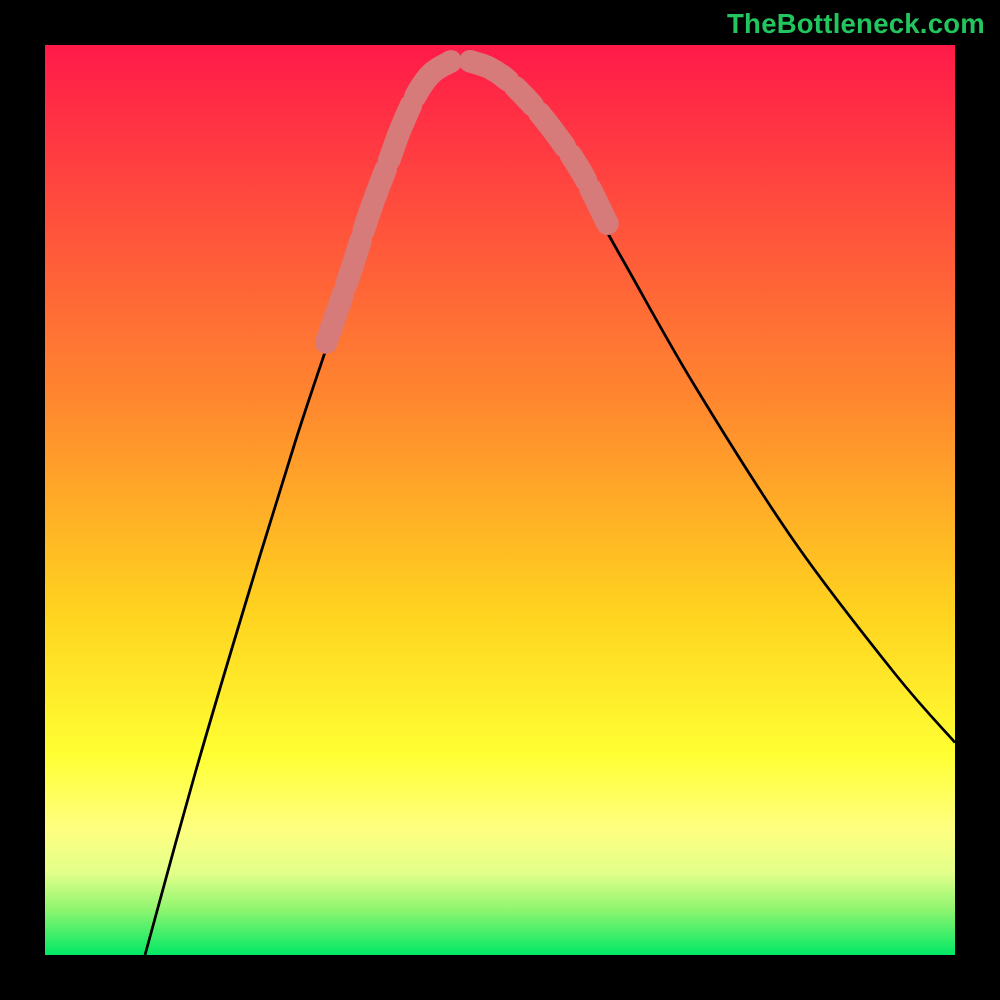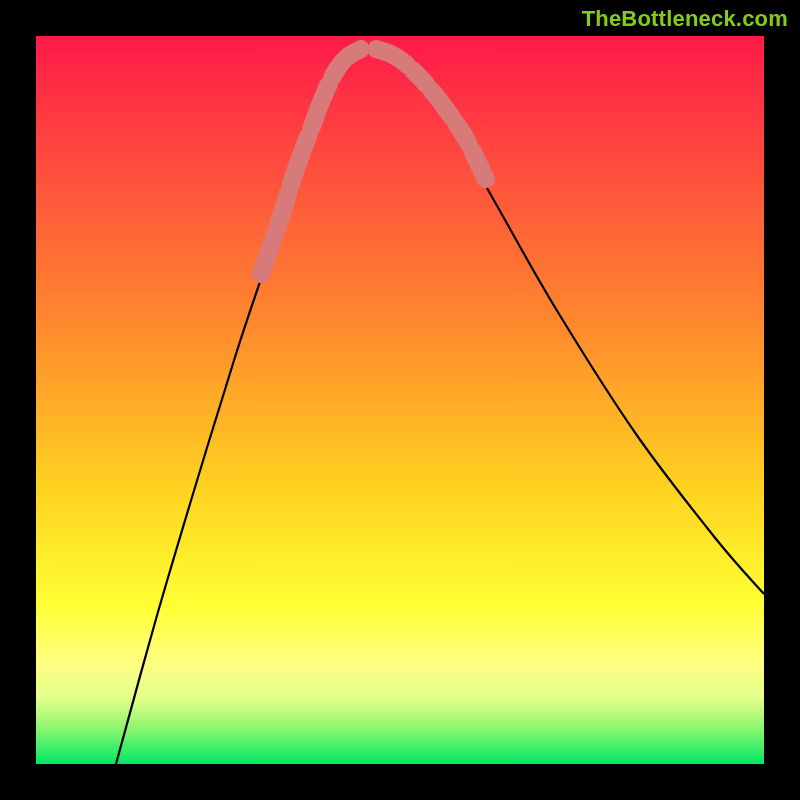--- a/index.html
+++ b/index.html
@@ -27,21 +27,21 @@
       #ffff80 86%,
       #e2ff8a 91%,
       #8ff56f 95%,
       #00e865 100%
     );
   }
   .watermark {
     position: absolute;
     top: 6px;
     right: 12px;
-    color: #84cc16;
+    color: #22c55e;
     font-size: 22px;
     font-weight: 600;
     letter-spacing: 0.2px;
     user-select: none;
   }
   svg.curve {
     position: absolute;
     left: 0;
     top: 0;
     width: 728px;

